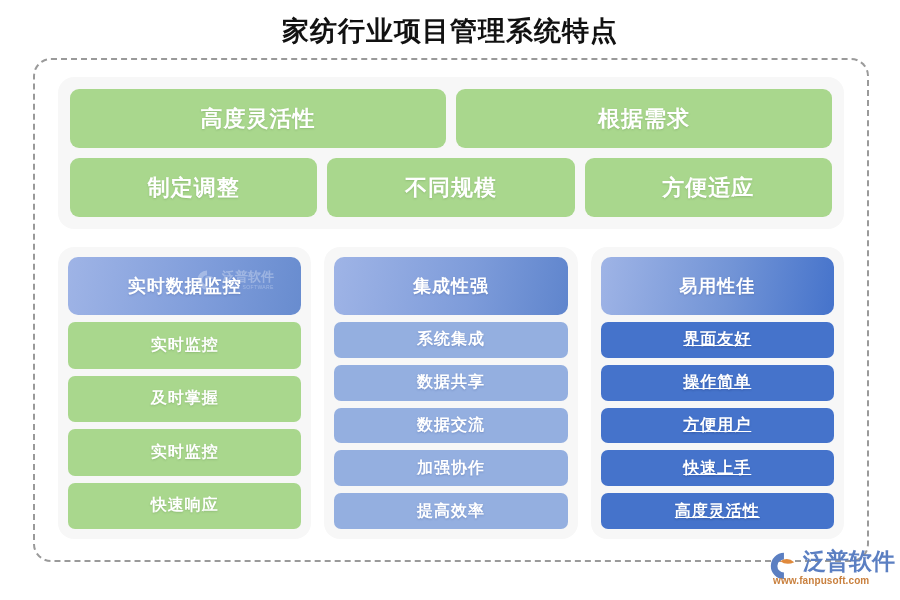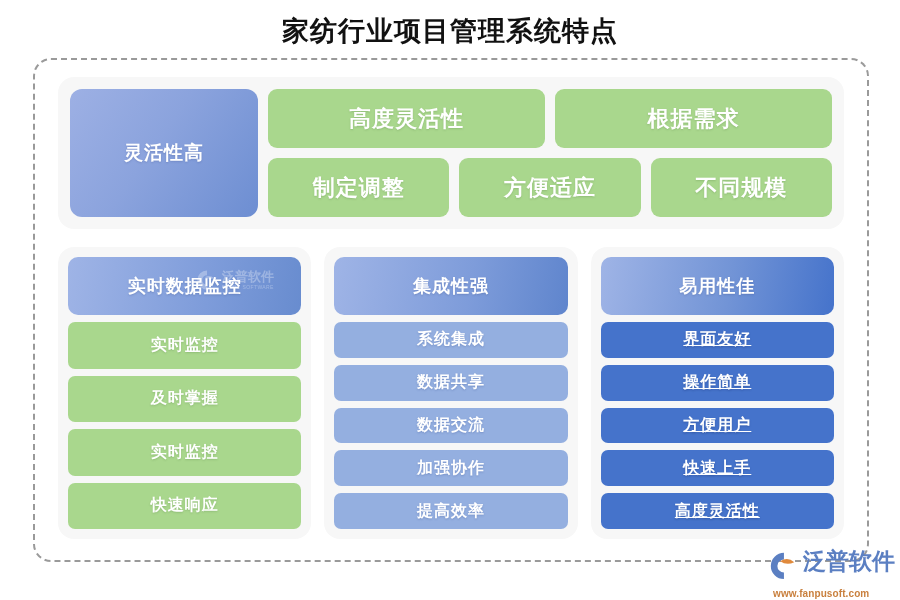--- a/index.html
+++ b/index.html
@@ -232,47 +232,46 @@
     font-weight: bold;
     color: #5b7fc2;
     line-height: 26px;
     letter-spacing: 0px;
   }
   .brand-url {
     font-size: 10px;
     font-weight: bold;
     color: #c9803e;
     letter-spacing: 0.1px;
-    margin-top: 14px;
+    margin-top: 1px;
     margin-left: -30px;
   }
 </style>
 </head>
 <body>
 
 <div class="page-title">家纺行业项目管理系统特点</div>
 
 <div class="outer-frame"></div>
 
 <div class="top-panel">
   <div class="top-panel-inner">
 
-    <div class="hero-box">灵活性高</div>
 
     <div class="top-right">
 
       <div class="top-row">
         <div class="green-pill">高度灵活性</div>
         <div class="green-pill">根据需求</div>
       </div>
 
       <div class="top-row">
         <div class="green-pill">制定调整</div>
+        <div class="green-pill">不同规模</div>
         <div class="green-pill">方便适应</div>
-        <div class="green-pill">不同规模</div>
       </div>
 
     </div>
   </div>
 </div>
 
 <div class="columns">
 
   <div class="column-card">
     <div class="col-header hdr-a">实时数据监控</div>

